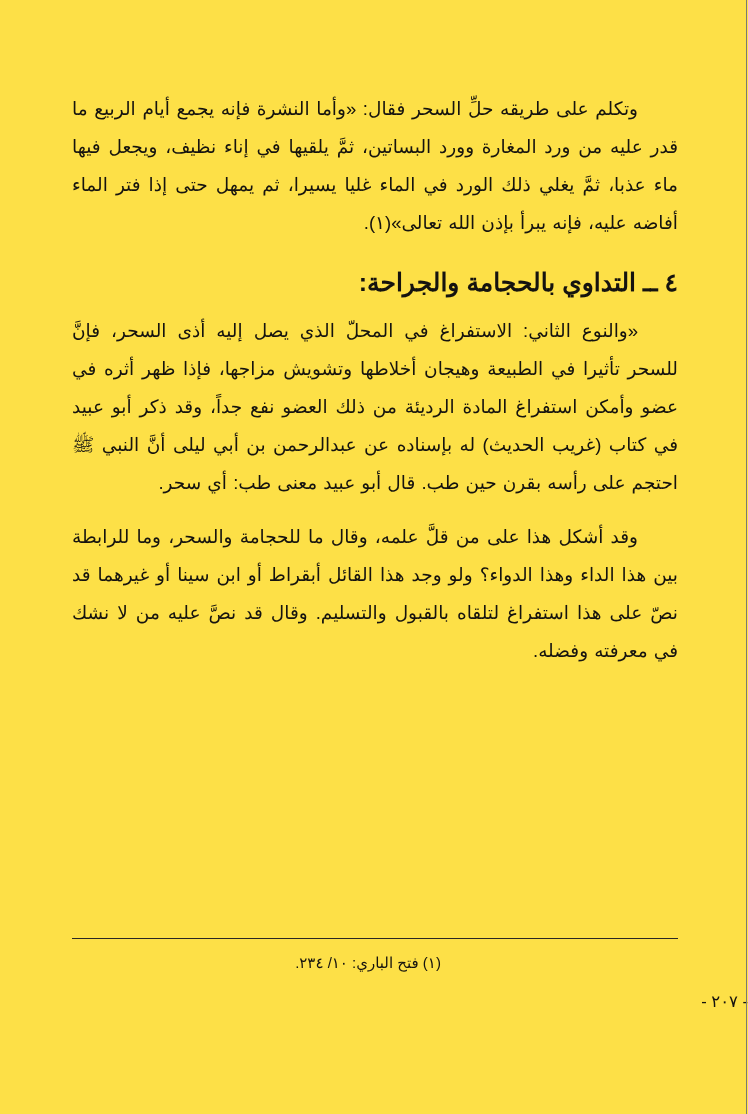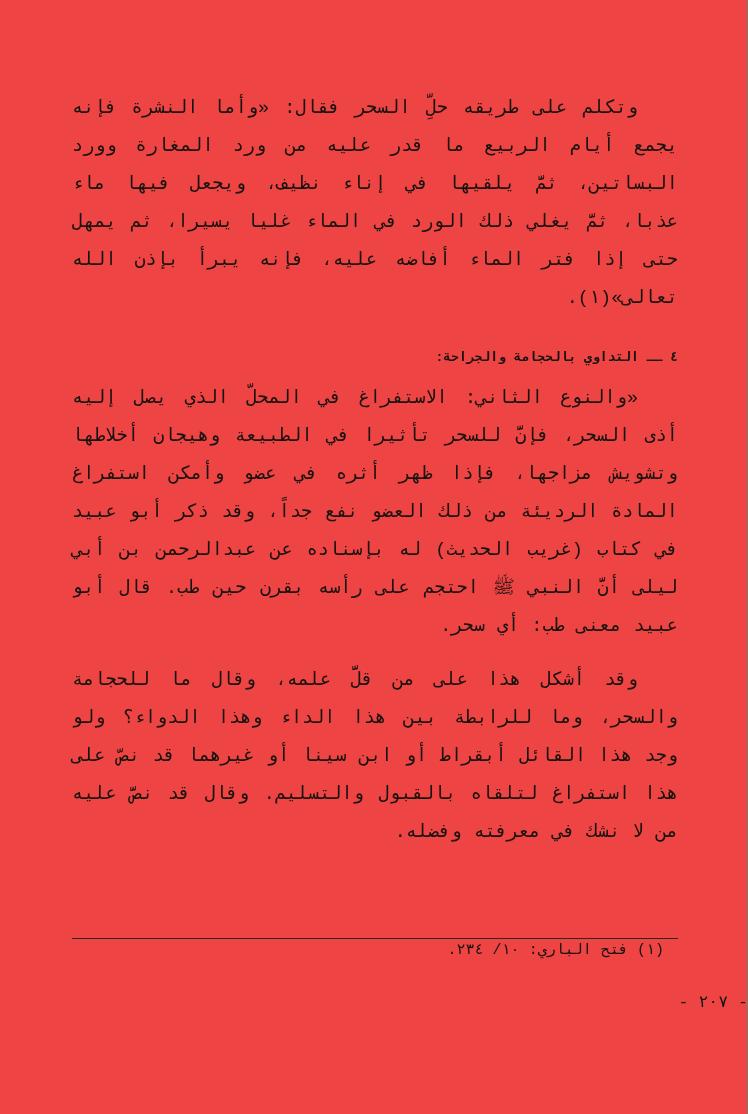--- a/index.html
+++ b/index.html
@@ -5,25 +5,25 @@
   html, body {
     margin: 0;
     padding: 0;
     background: #e8e8e4;
   }
   .page {
     position: relative;
     width: 748px;
     height: 1114px;
     margin: 0 auto;
-    background: #ef4444;
+    background: #fde047;
     box-sizing: border-box;
     padding: 90px 70px 0 72px;
     direction: rtl;
-    font-family: Liberation Mono, monospace;
+    font-family: Liberation Sans, sans-serif;
     color: #15130f;
     overflow: hidden;
   }
   .scan-edge {
     position: absolute;
     top: 0;
     left: 746px;
     width: 1px;
     height: 100%;
     background: #7a7a74;
@@ -31,40 +31,40 @@
   .para {
     font-size: 18.5px;
     line-height: 38px;
     text-align: justify;
     text-align-last: right;
     margin: 0 0 16px 0;
     text-indent: 40px;
     word-spacing: 1px;
   }
   .heading {
-    font-size: 13px;
+    font-size: 25px;
     font-weight: bold;
-    margin: 22px 0 4px 0;
+    margin: 22px 0 12px 0;
     line-height: 36px;
   }
   .footnote-area {
     position: absolute;
     top: 938px;
     right: 70px;
     left: 72px;
   }
   .footnote-rule {
     height: 0;
     border-top: 1.5px solid #2a2823;
   }
   .footnote-text {
-    margin: 0 14px 0 0;
+    margin: 12px 14px 0 0;
     font-size: 15px;
     line-height: 24px;
-    text-align: right;
+    text-align: center;
   }
   .page-number {
     position: absolute;
     top: 992px;
     left: 0;
     width: 100%;
     text-align: right;
     font-size: 16.5px;
     letter-spacing: 1px;
     direction: rtl;

